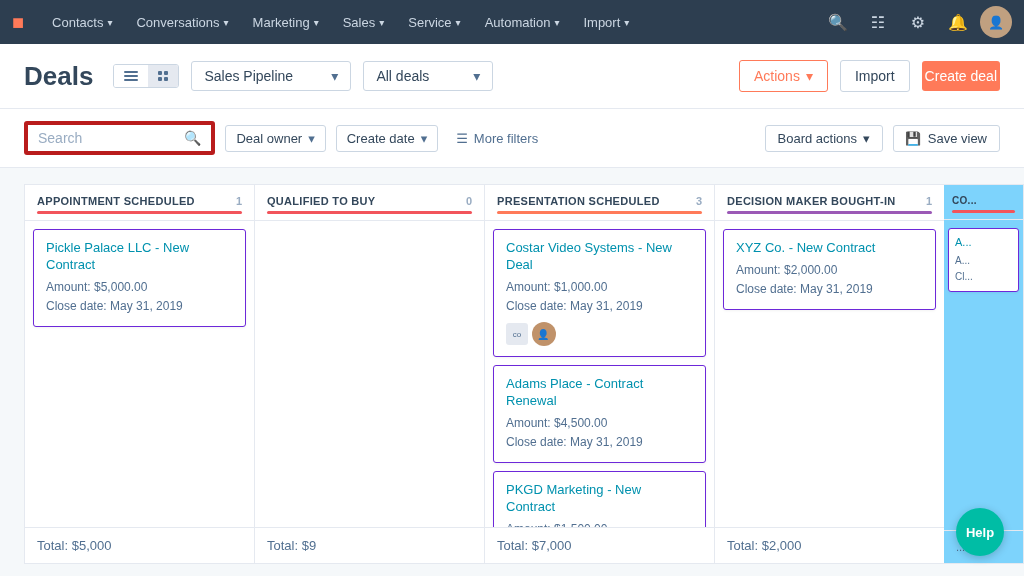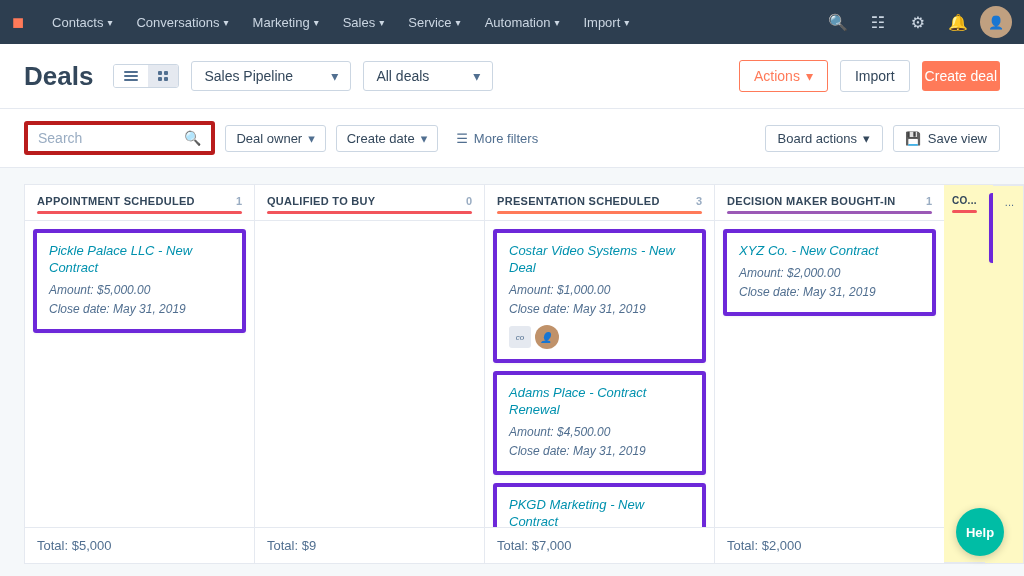--- a/index.html
+++ b/index.html
@@ -288,26 +288,25 @@
     .col-cards {
       flex: 1;
       overflow-y: auto;
       padding: 8px;
       display: flex;
       flex-direction: column;
       gap: 8px;
     }
     .deal-card {
       background: #fff;
-      border: 4px solid #6d28d9;
+      border: 1px solid #6d28d9;
       border-radius: 3px;
       padding: 10px 12px;
       cursor: pointer;
       box-shadow: 0 1px 3px rgba(0,0,0,0.05);
-      font-style: italic;
     }
     .deal-title {
       color: #0091ae;
       font-size: 13px;
       font-weight: 500;
       margin-bottom: 4px;
       line-height: 1.3;
     }
     .deal-meta {
       font-size: 12px;
@@ -348,25 +347,25 @@
       padding: 10px 12px;
       border-top: 1px solid #e5e9f0;
       font-size: 13px;
       color: #516f90;
     }
 
     
     .col-partial {
       min-width: 80px;
       max-width: 80px;
-      background: #fef9c3;
+      background: #7dd3fc;
       border: 1px solid #e5e9f0;
       border-left: none;
       display: flex;
-      flex-direction: row;
+      flex-direction: column;
       height: 100%;
       overflow: hidden;
     }
     .col-partial .col-header { padding: 10px 8px 6px 8px; }
     .col-partial .col-title { font-size: 10px; white-space: nowrap; overflow: hidden; text-overflow: clip; }
     .col-partial .col-cards { padding: 8px 4px; }
     .col-partial .deal-title { font-size: 11px; }
     .col-partial .deal-meta { font-size: 10px; }
 
     

